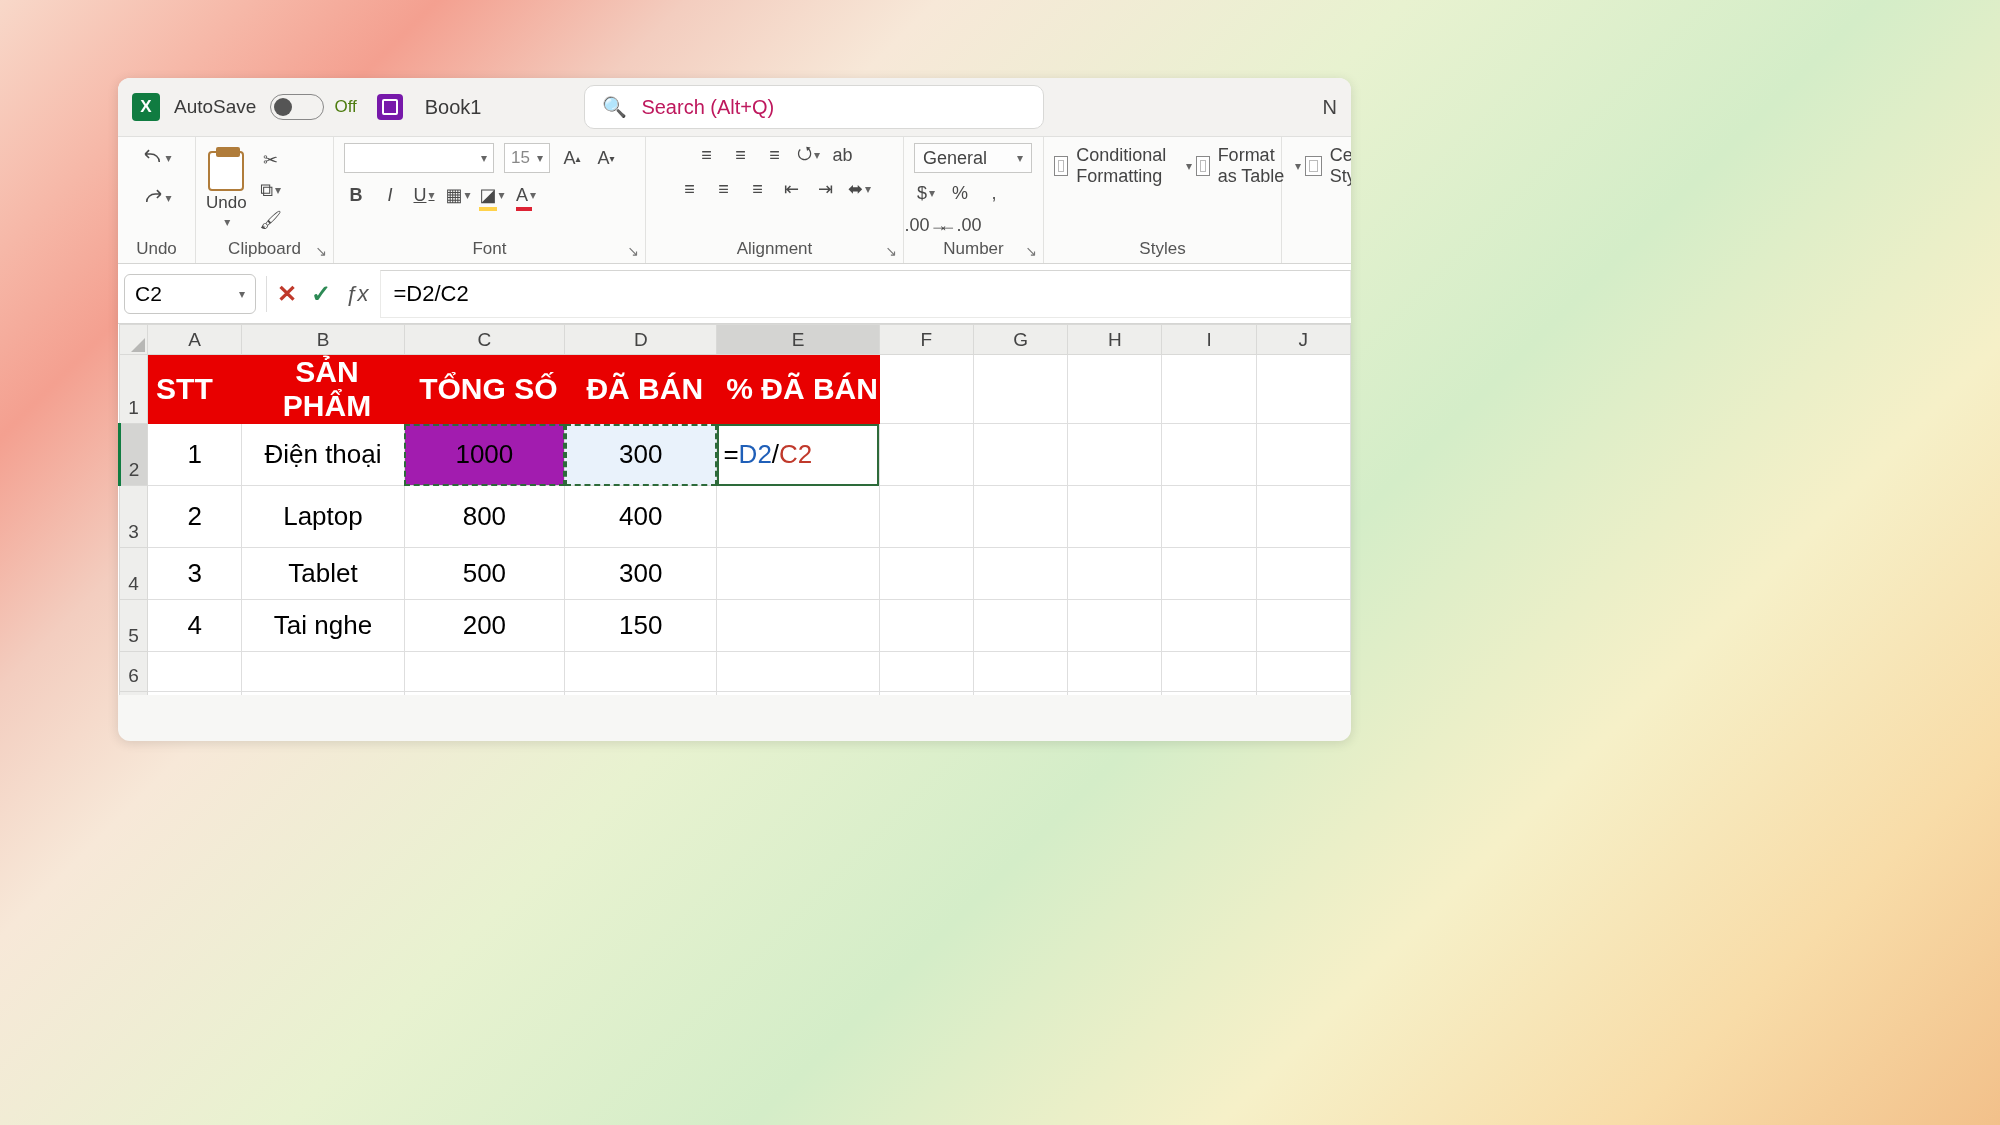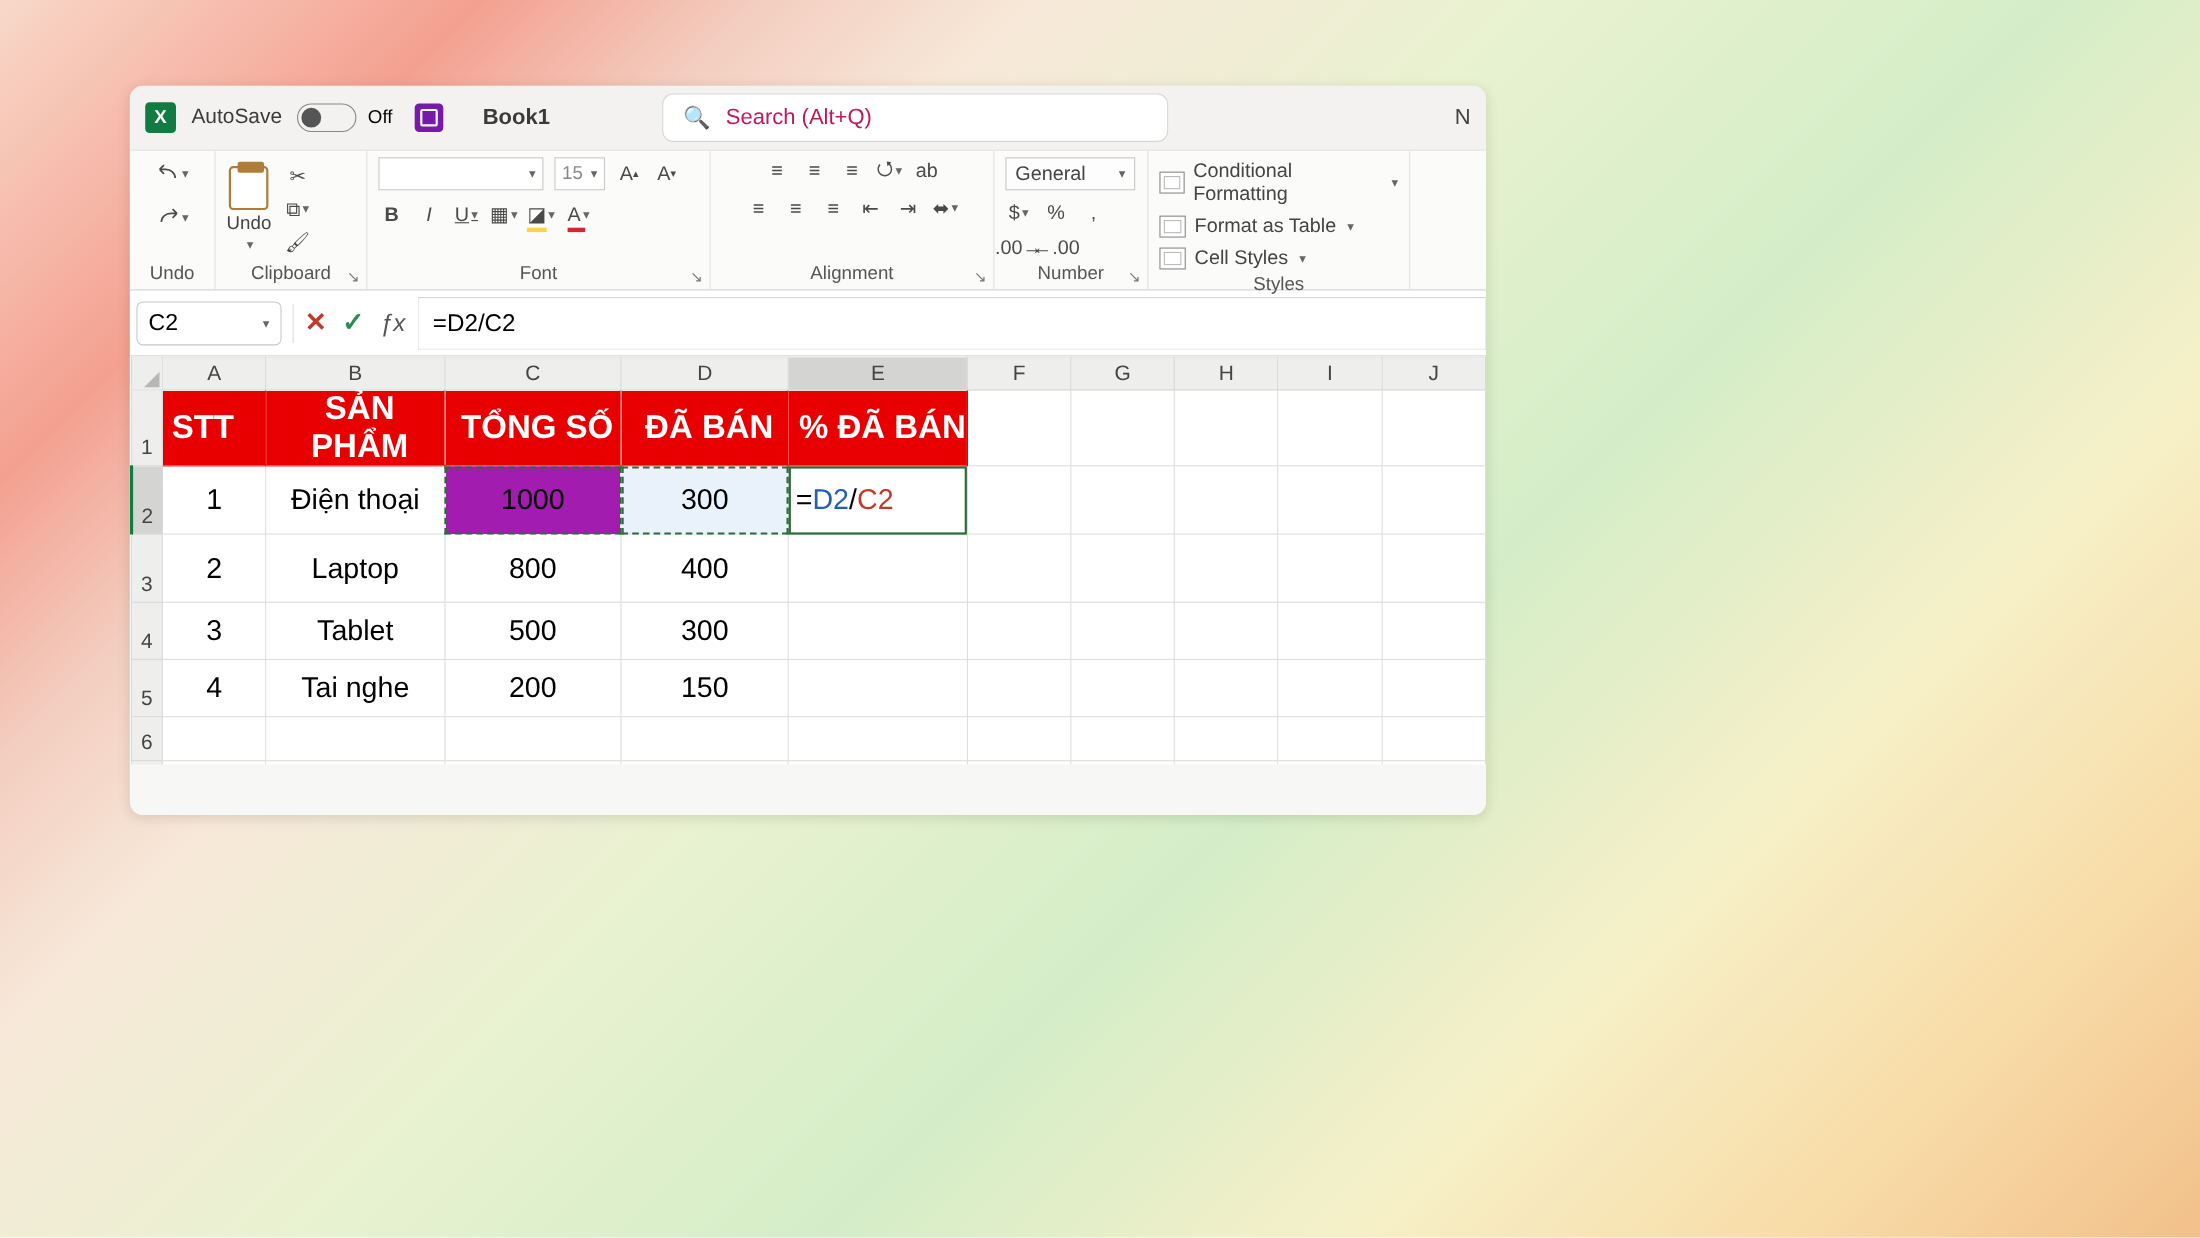--- a/index.html
+++ b/index.html
@@ -44,33 +44,33 @@
     width: 54px; height: 26px;
     border-radius: 14px;
     border: 1.5px solid #888;
     position: relative;
   }
   .autosave-knob {
     width: 18px; height: 18px; border-radius: 50%;
     background: #555;
     position: absolute; left: 3px; top: 2.5px;
   }
-  .autosave-off { font-size: 17px; color: #000000; margin-left: -4px; }
+  .autosave-off { font-size: 17px; color: #4d7c0f; margin-left: -4px; }
   .save-icon {
     width: 26px; height: 26px;
     background: #7719aa;
     border-radius: 4px;
     margin: 0 6px 0 6px;
     position: relative;
   }
   .save-icon::after{
     content:""; position:absolute; left:5px; top:5px; right:5px; bottom:5px;
     border:2px solid #fff; border-radius:2px;
   }
-  .doc-title { font-size: 20px; color: #3a3a3a; margin-left: 16px; font-weight: bold; }
+  .doc-title { font-size: 20px; color: #3a3a3a; margin-left: 2px; }
   .doc-suffix { font-size: 20px; color: #666; margin-left: 2px; }
 
   .searchbox {
     margin-left: 88px;
     width: 460px; height: 44px;
     background: #fff;
     border: 1px solid #d8d8d6;
     border-radius: 10px;
     display: flex; align-items: center;
     padding: 0 18px;
@@ -367,21 +367,21 @@
         <div class="row">
           <div class="btn-ico small">.00→</div>
           <div class="btn-ico small">←.00</div>
         </div>
       </div>
       <div class="group-label">Number</div>
       <div class="launcher">↘</div>
     </div>
 
     <div class="group" style="width:238px">
-      <div class="group-body" style="flex-direction:column;align-items:flex-start;gap:4px">
+      <div class="group-body" style="flex-direction:row;align-items:flex-start;gap:4px">
         <div class="styles-item">
             <span class="glyph"></span>
             <span>Conditional Formatting</span>
             <span class="caret">▾</span>
           </div>
         <div class="styles-item">
             <span class="glyph"></span>
             <span>Format as Table</span>
             <span class="caret">▾</span>
           </div>

